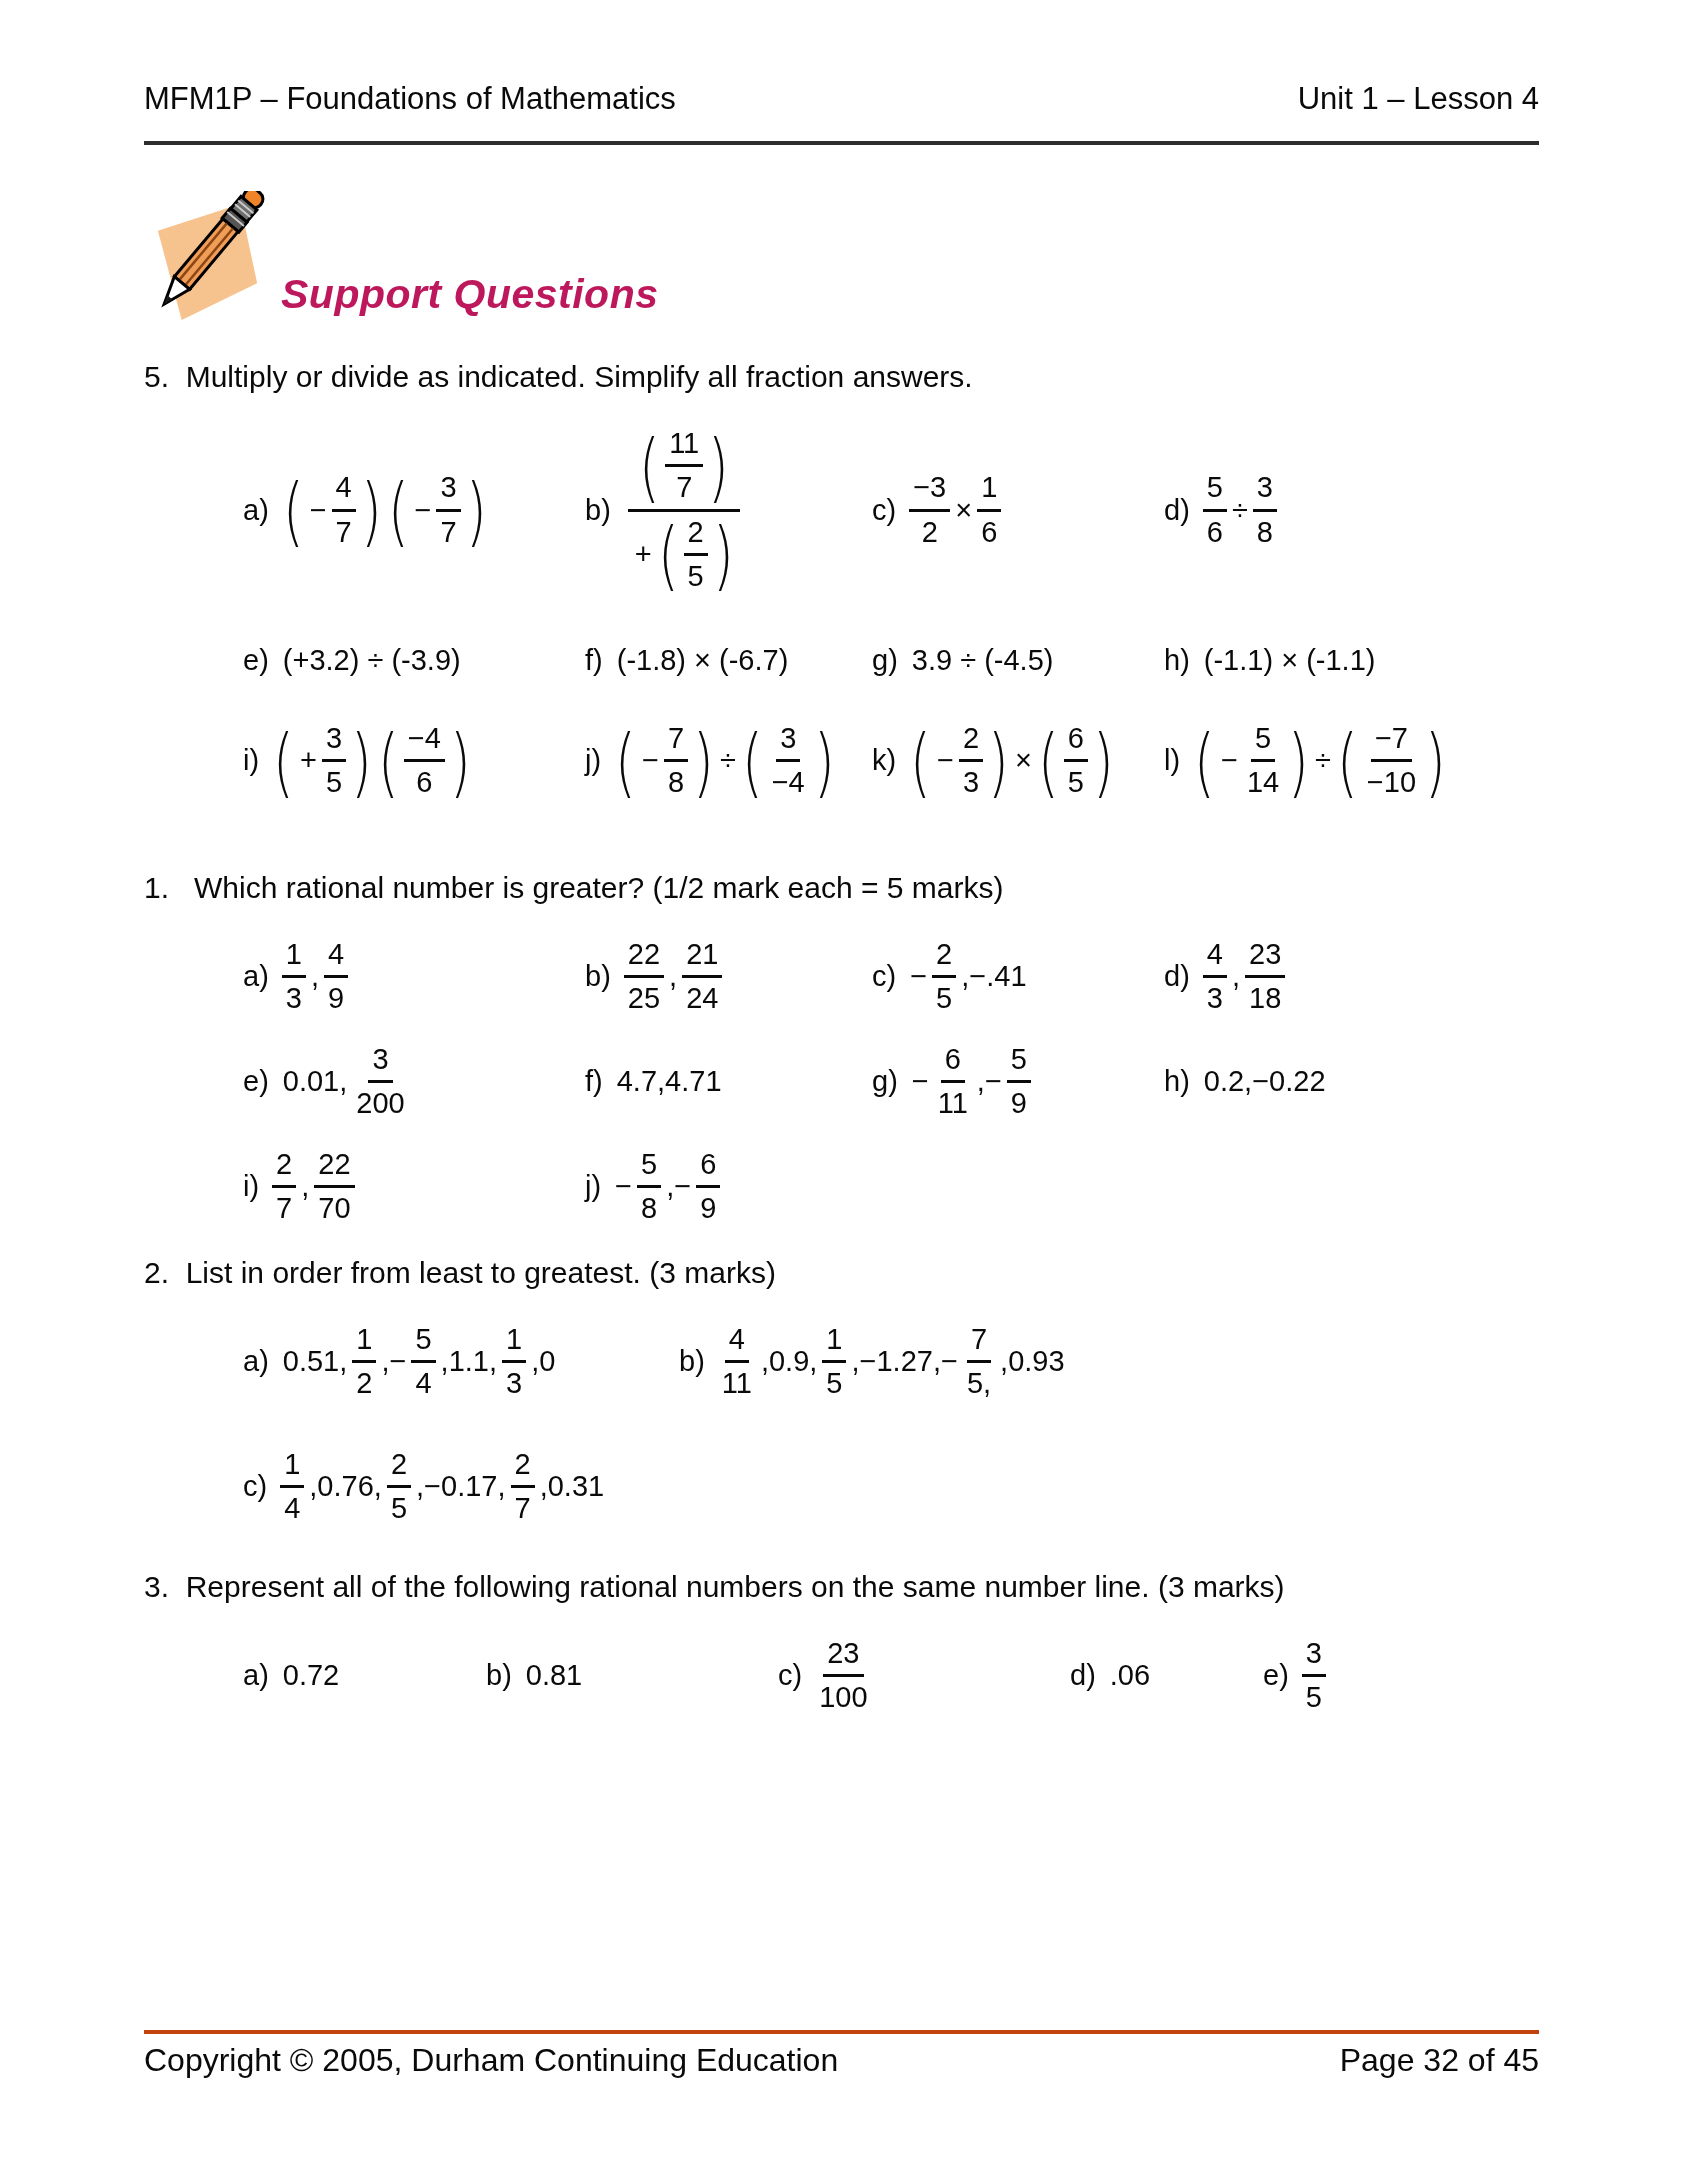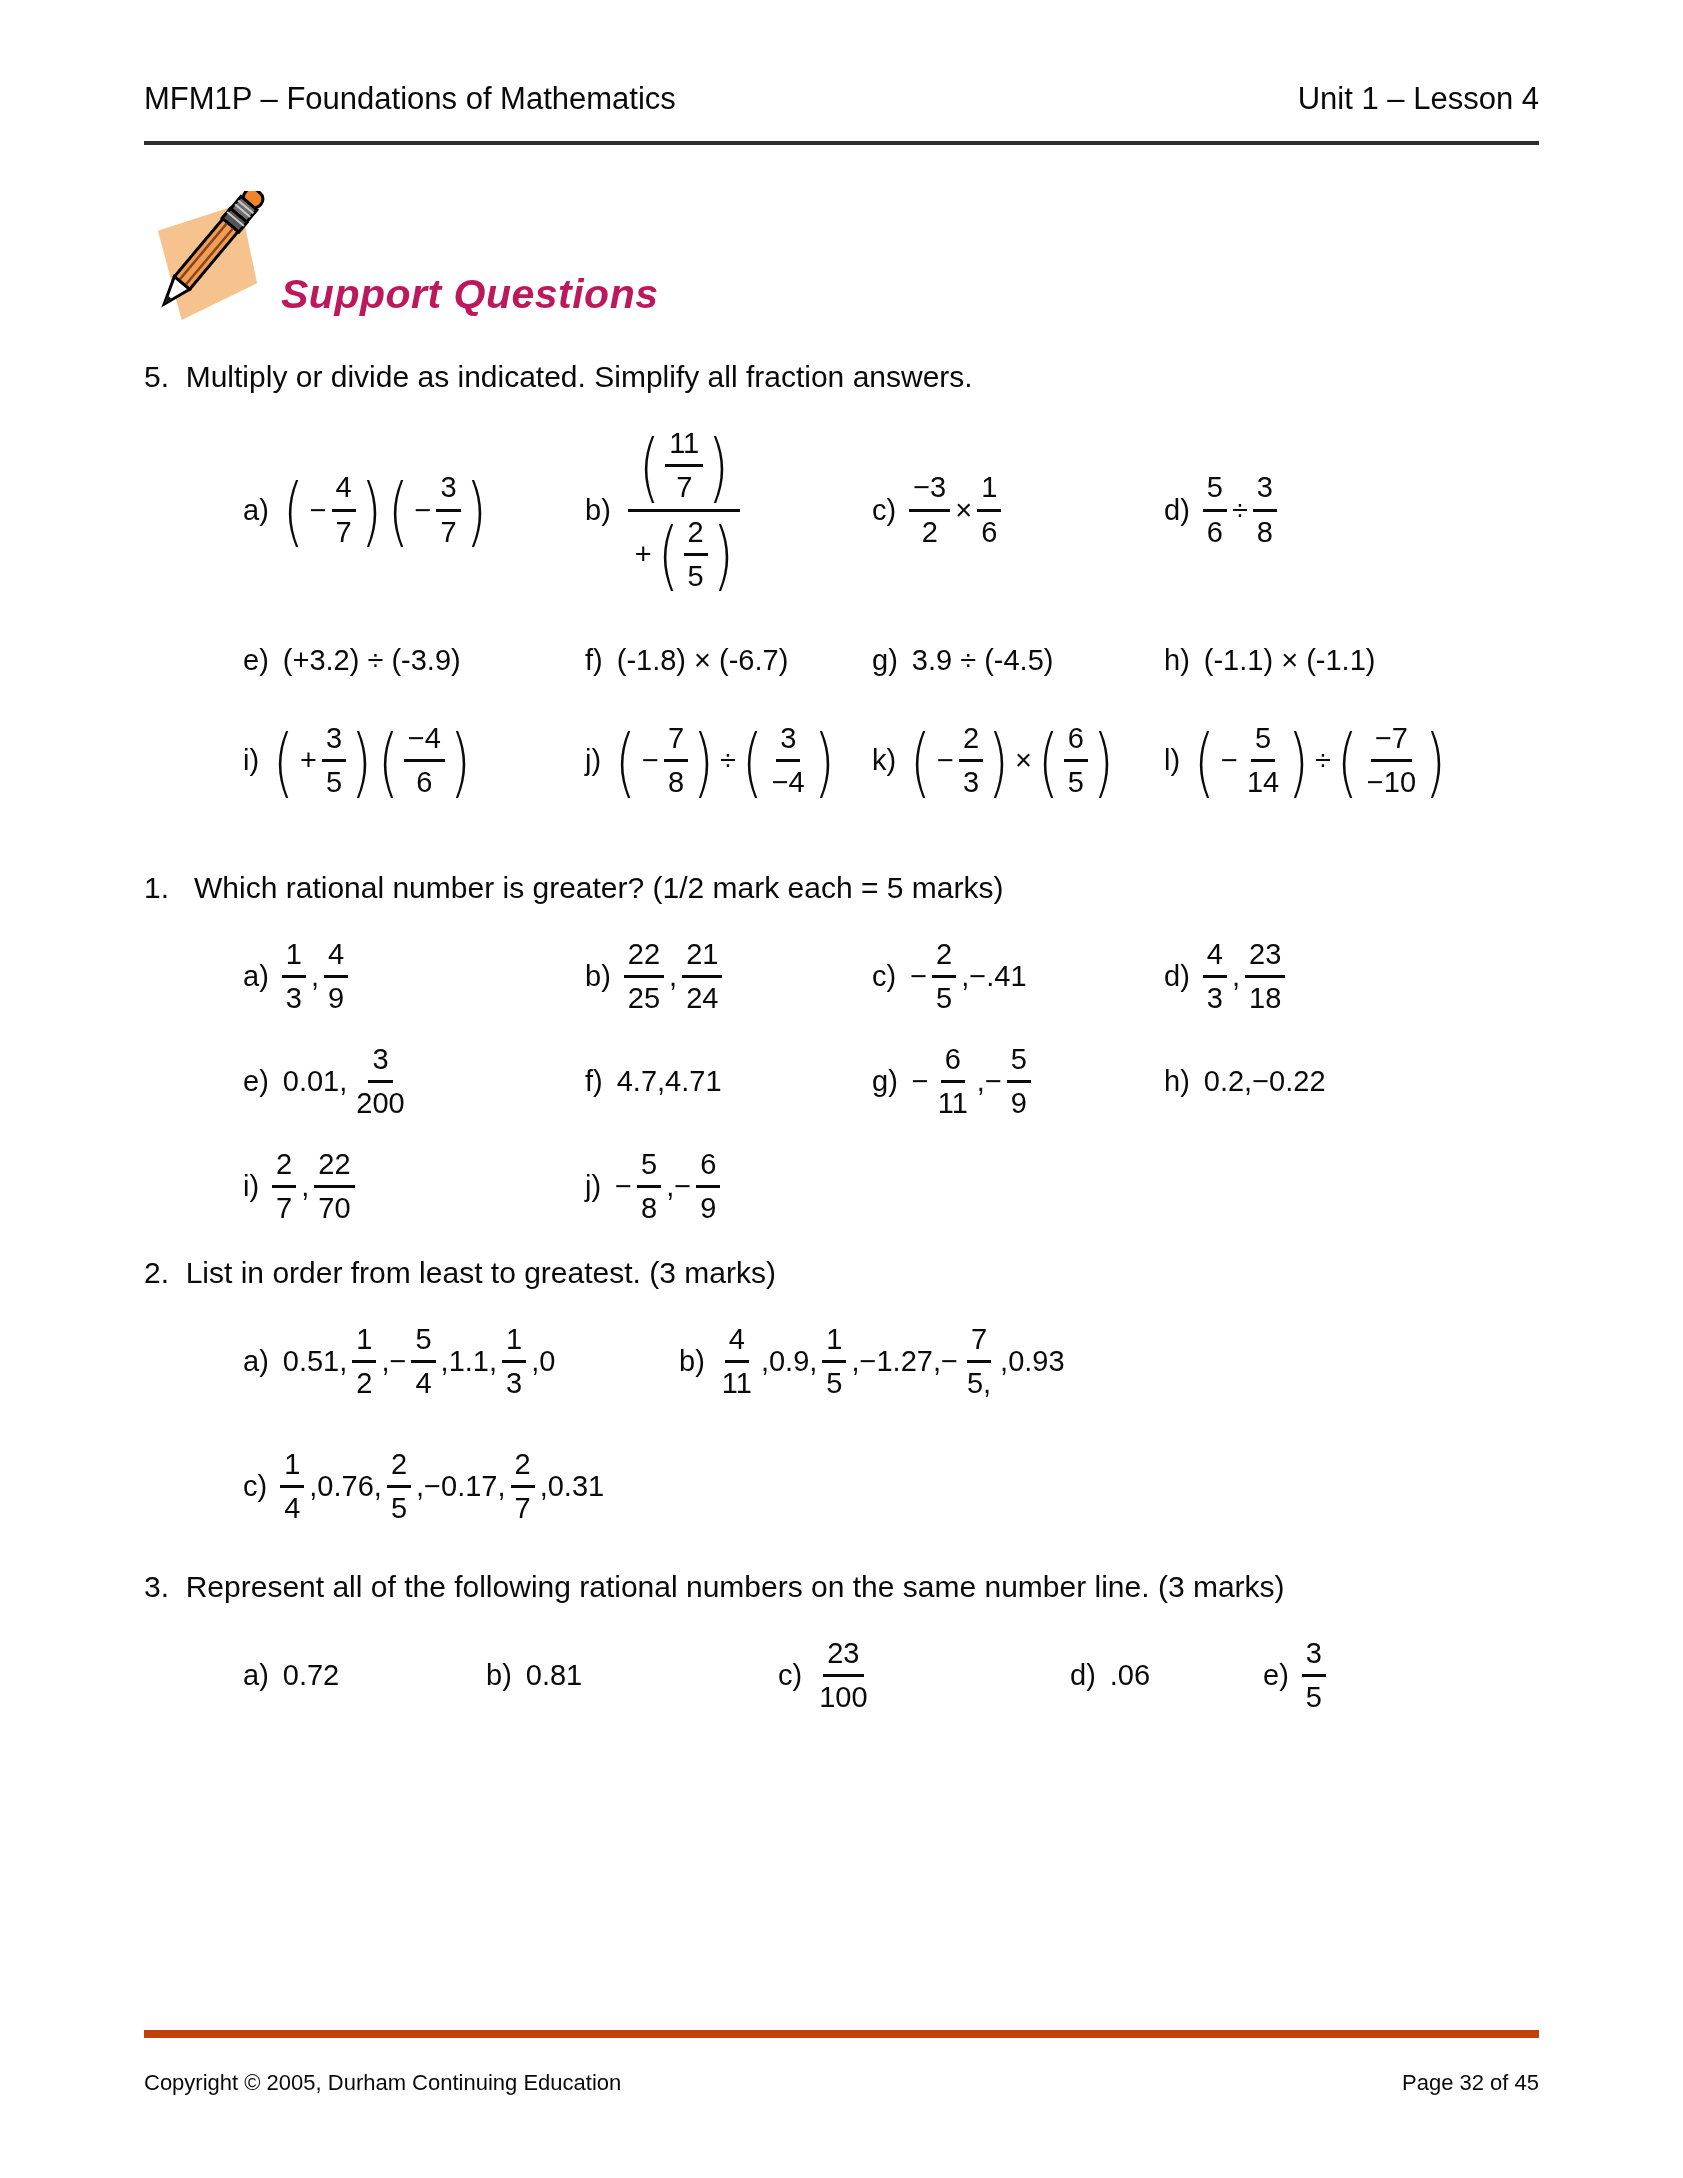--- a/index.html
+++ b/index.html
@@ -5,22 +5,22 @@
   html,body{margin:0;padding:0;background:#fff;}
   .page{
     width:1683px;height:2178px;position:relative;background:#ffffff;
     font-family:"Liberation Sans","DejaVu Sans",sans-serif;color:#0a0a0a;
     box-sizing:border-box;padding:81px 144px 0 144px;overflow:hidden;
   }
   
   .hdr{display:flex;justify-content:space-between;align-items:baseline;
        font-size:31px;padding-bottom:24px;border-bottom:4px solid #2e2e2e;}
   .ftr{position:absolute;left:144px;right:144px;top:2030px;
-       border-top:8px solid #c2410c;padding-top:32px;
-       display:flex;justify-content:space-between;font-size:22px;}
+       border-top:4px solid #c2410c;padding-top:8px;
+       display:flex;justify-content:space-between;font-size:32px;}
   
   .sect-head{display:flex;align-items:flex-end;margin-top:46px;}
   .sect-title{font-size:41px;font-weight:bold;font-style:italic;letter-spacing:0.5px;
               margin:0 0 6px 6px;color:#be185d;}
   .key-head{margin-top:48px;}
   .key-head .sect-title{margin-bottom:2px;}
   
   .prompt{font-size:30px;white-space:pre-wrap;}
   .p-q5{margin-top:36px;}
   .p-q1{margin-top:61px;}

